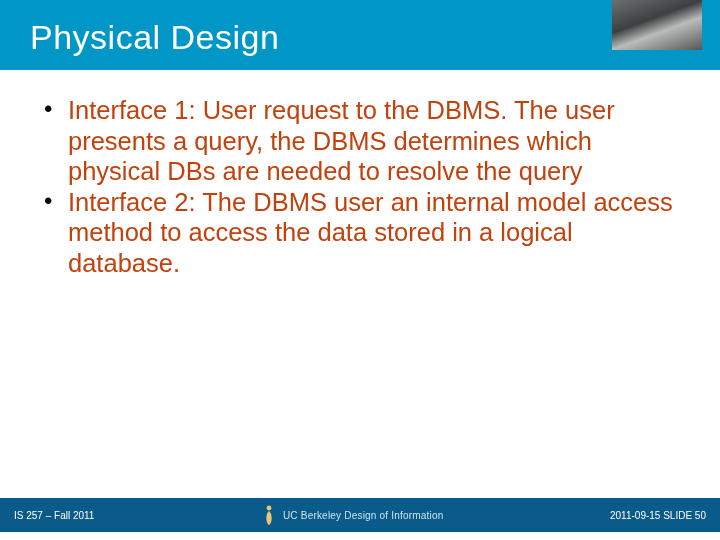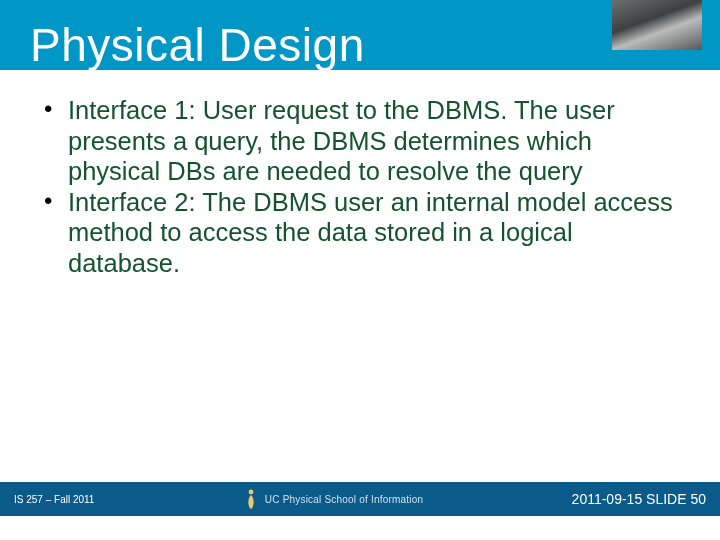--- a/index.html
+++ b/index.html
@@ -24,38 +24,38 @@
     left: 0;
     width: 720px;
     height: 70px;
     background: #0097c7;
   }
   .title-text {
     position: absolute;
     top: 18px;
     left: 30px;
     color: #ffffff;
-    font-size: 46px;
+    font-size: 34px;
     font-weight: 400;
     letter-spacing: 0.5px;
   }
   .deco-photo {
     position: absolute;
     top: 0;
     right: 18px;
     width: 90px;
     height: 50px;
     background: linear-gradient(160deg, #6b7070 0%, #3d4040 40%, #babcbc 60%, #555757 100%);
   }
   .body-area {
     position: absolute;
     top: 95px;
     left: 38px;
     width: 640px;
-    color: #14532d;
+    color: #c2410c;
     font-size: 25.5px;
     line-height: 1.20;
   }
   .body-area ul {
     margin: 0;
     padding: 0;
     list-style: none;
   }
   .body-area li {
     position: relative;
@@ -65,38 +65,38 @@
   .body-area li::before {
     content: "•";
     position: absolute;
     left: 6px;
     top: 0;
     font-size: 24px;
     color: #000000;
   }
   .footer-band {
     position: absolute;
-    bottom: 24px;
+    bottom: 8px;
     left: 0;
     width: 720px;
     height: 34px;
     background: #0a5a8a;
     display: flex;
     align-items: center;
     justify-content: space-between;
     box-sizing: border-box;
     padding: 0 14px;
   }
   .footer-left {
     color: #ffffff;
     font-size: 10px;
   }
   .footer-right {
     color: #ffffff;
-    font-size: 14px;
+    font-size: 10px;
   }
   .footer-logo {
     display: flex;
     align-items: center;
     gap: 6px;
     color: #dbe7ee;
   }
   .footer-logo-mark {
     width: 16px;
     height: 22px;
@@ -127,18 +127,18 @@
 
   <div class="footer-band">
     <div class="footer-left">IS 257 – Fall 2011</div>
     <div class="footer-logo">
       <span class="footer-logo-mark">
         <svg viewBox="0 0 16 22" width="16" height="22">
           <circle cx="8" cy="4" r="2.4" fill="#e8c873"></circle>
           <path d="M8 7 C4 10 5 20 8 21 C11 20 12 10 8 7 Z" fill="#e8c873"></path>
         </svg>
       </span>
-      <span class="footer-logo-text">UC Physical School of Information</span>
+      <span class="footer-logo-text">UC Berkeley Design of Information</span>
     </div>
     <div class="footer-right">2011-09-15 SLIDE 50</div>
   </div>
 
 </div>
 
 </body></html>

